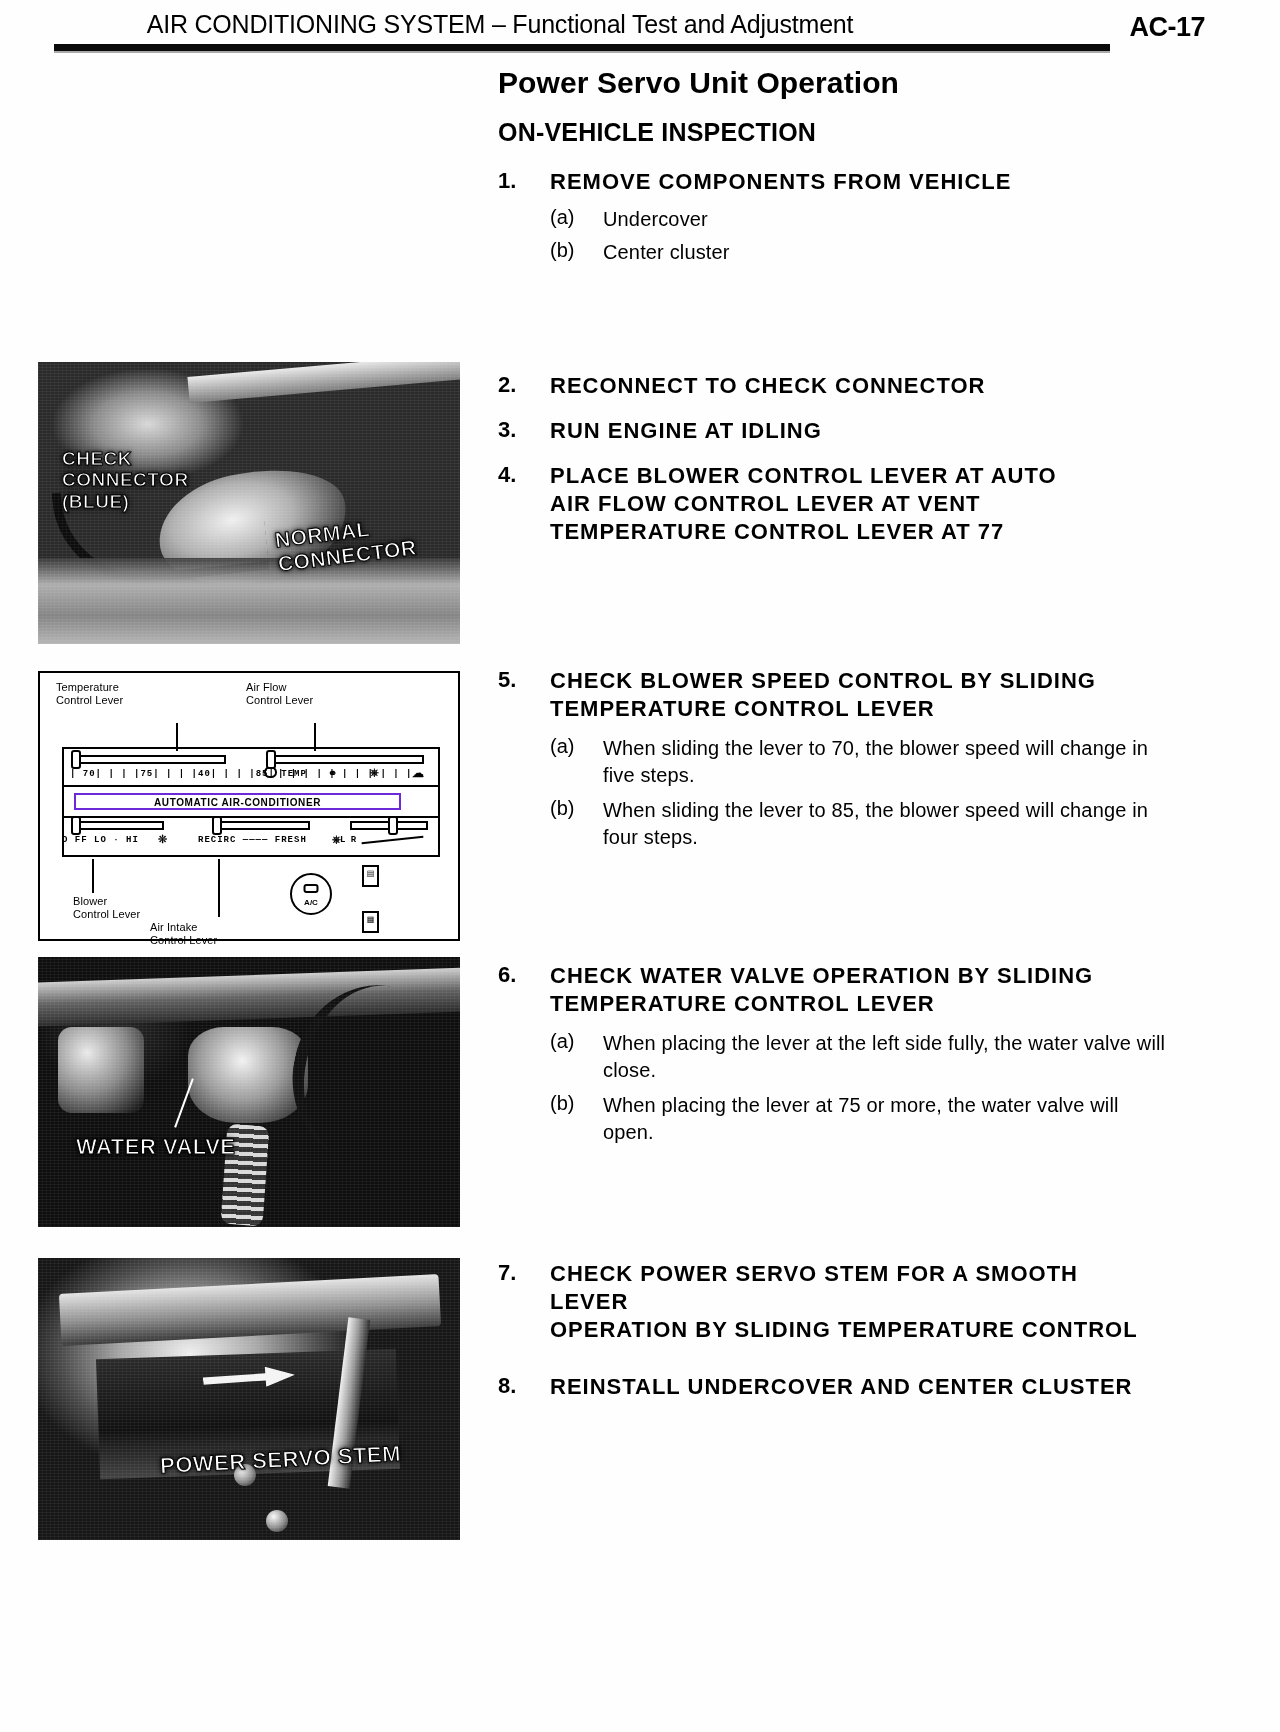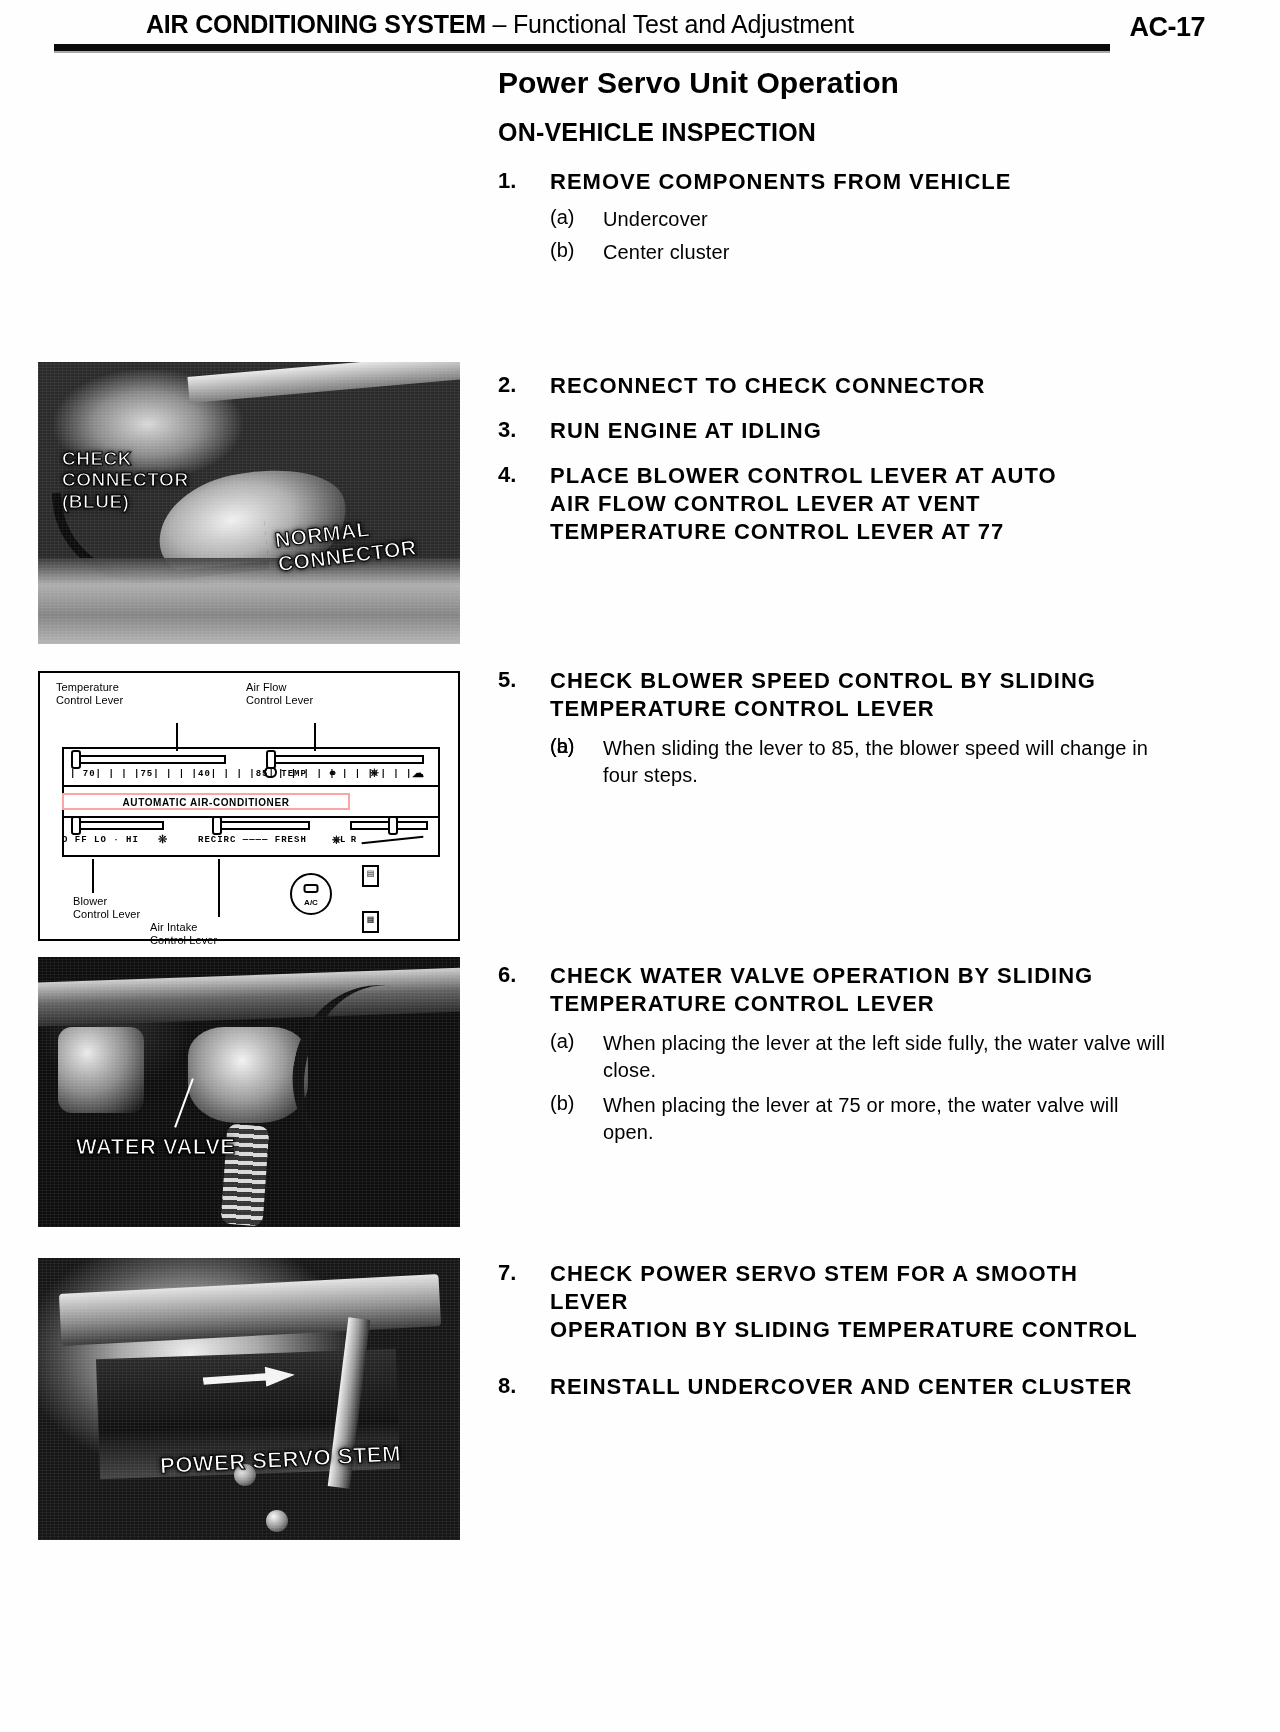--- a/index.html
+++ b/index.html
@@ -31,21 +31,21 @@
     position: absolute;
     left: 0;
     top: 10px;
     width: 1000px;
     text-align: center;
     font-size: 25px;
     letter-spacing: -0.2px;
     white-space: nowrap;
   }
   .header-title .bold {
-    font-weight: bold;
+    font-weight: normal;
   }
   .header-pageno {
     position: absolute;
     right: 75px;
     top: 12px;
     font-size: 27px;
     font-weight: bold;
     letter-spacing: -0.5px;
   }
   .header-rule {
@@ -299,23 +299,23 @@
     position: absolute;
     width: 10px; height: 19px;
     background: #fff;
     border: 2px solid #000;
     border-radius: 3px;
     box-sizing: border-box;
     z-index: 3;
   }
   .bannerbox {
     position: absolute;
-    left: 22px; top: 120px;
-    width: 288px; height: 17px;
-    border: 2px solid #fca5a5;
+    left: 34px; top: 120px;
+    width: 327px; height: 17px;
+    border: 2px solid #6d28d9;
     box-sizing: border-box;
   }
   .banner-txt {
     position: absolute;
     left: 0; right: 0; top: 2px;
     text-align: center;
     font-size: 10px;
     font-weight: bold;
     letter-spacing: .6px;
   }
@@ -527,20 +527,21 @@
   <div class="abs" style="left:478px; top:667px;">
     <div class="step">
       <div class="step-num">5.</div>
       <div class="step-text">
         <span class="ln">CHECK BLOWER SPEED CONTROL BY SLIDING</span>
         <span class="ln">TEMPERATURE CONTROL LEVER</span>
       </div>
     </div>
     <div class="sub" style="margin-top:12px;">
       <div class="sub-mark">(a)</div>
+      <div class="sub-text" style="width:565px;">When sliding the lever to 70, the blower speed will change in five steps.</div>
     </div>
     <div class="sub" style="margin-top:8px;">
       <div class="sub-mark">(b)</div>
       <div class="sub-text" style="width:565px;">When sliding the lever to 85, the blower speed will change in four steps.</div>
     </div>
   </div>
 
   <div class="abs" style="left:478px; top:962px;">
     <div class="step">
       <div class="step-num">6.</div>

